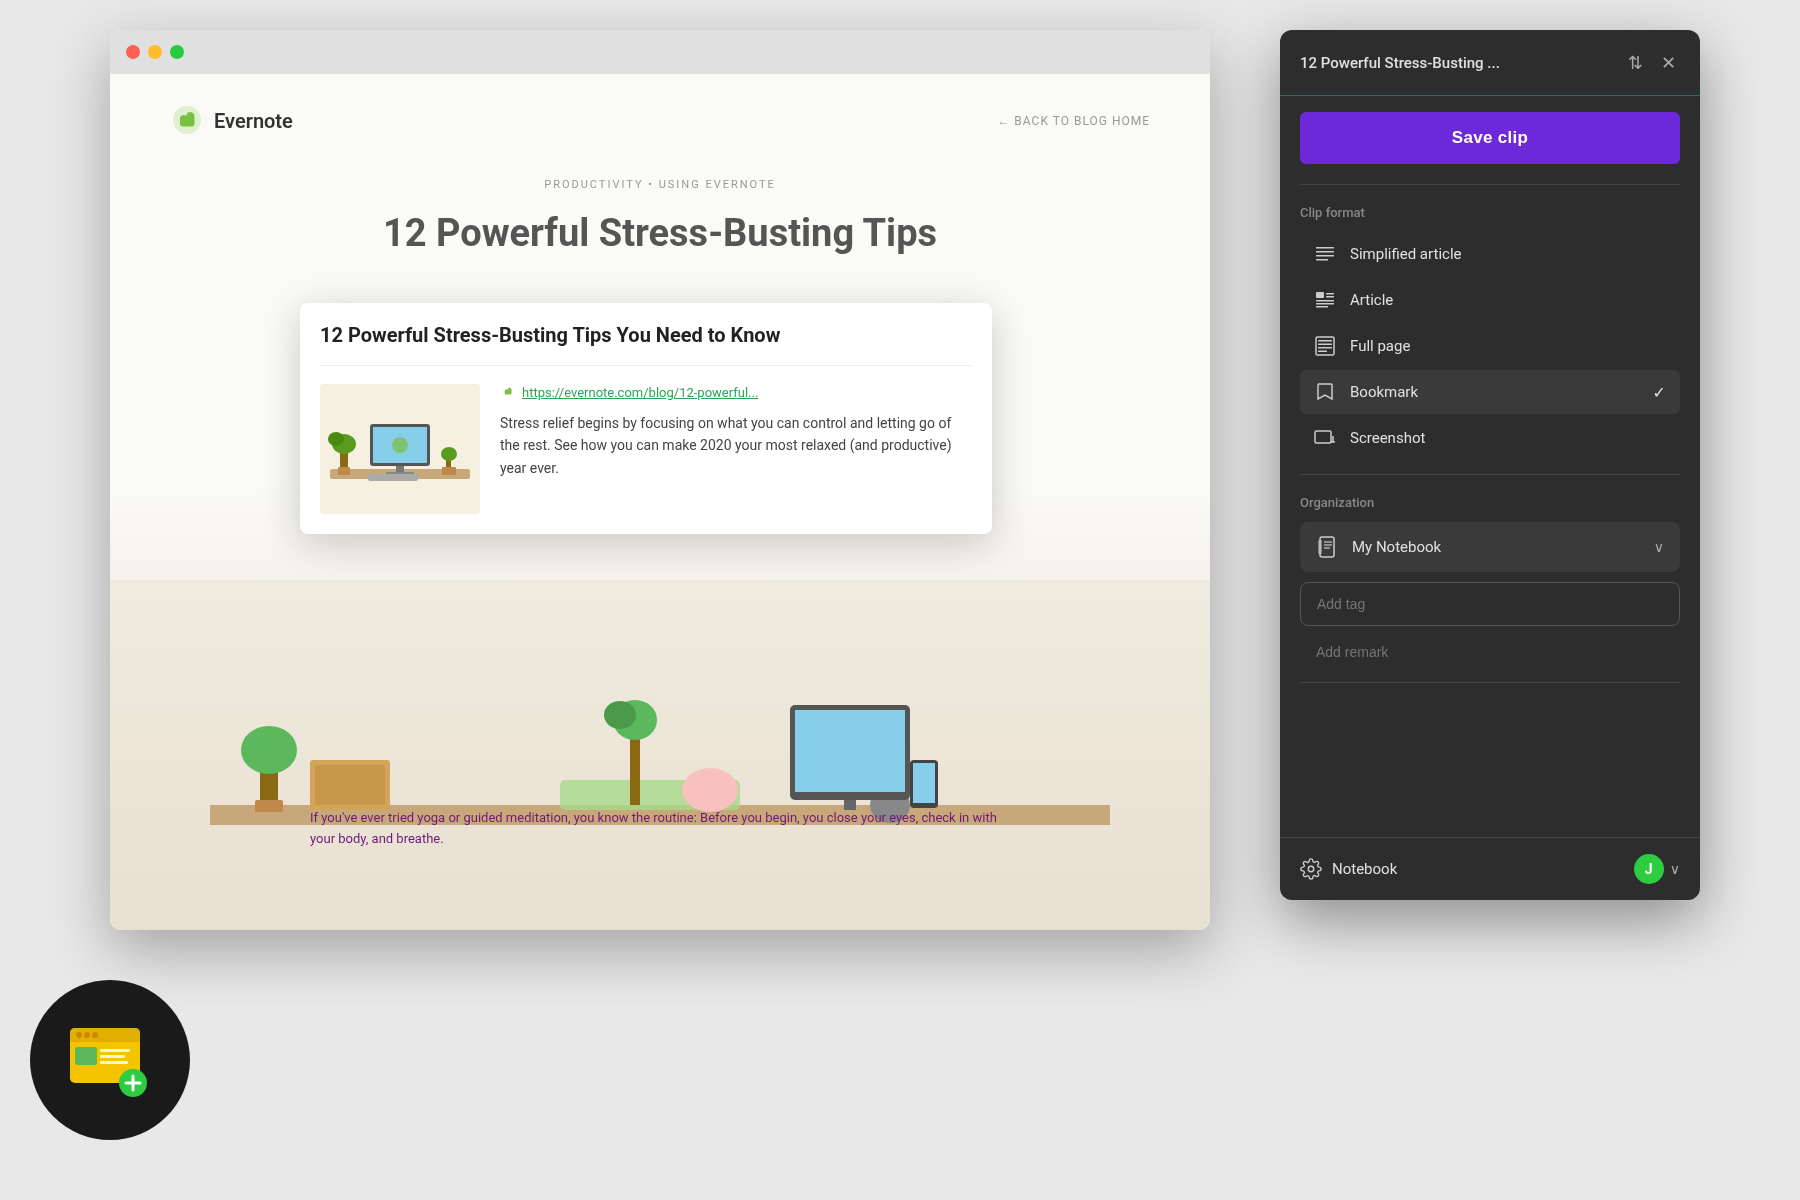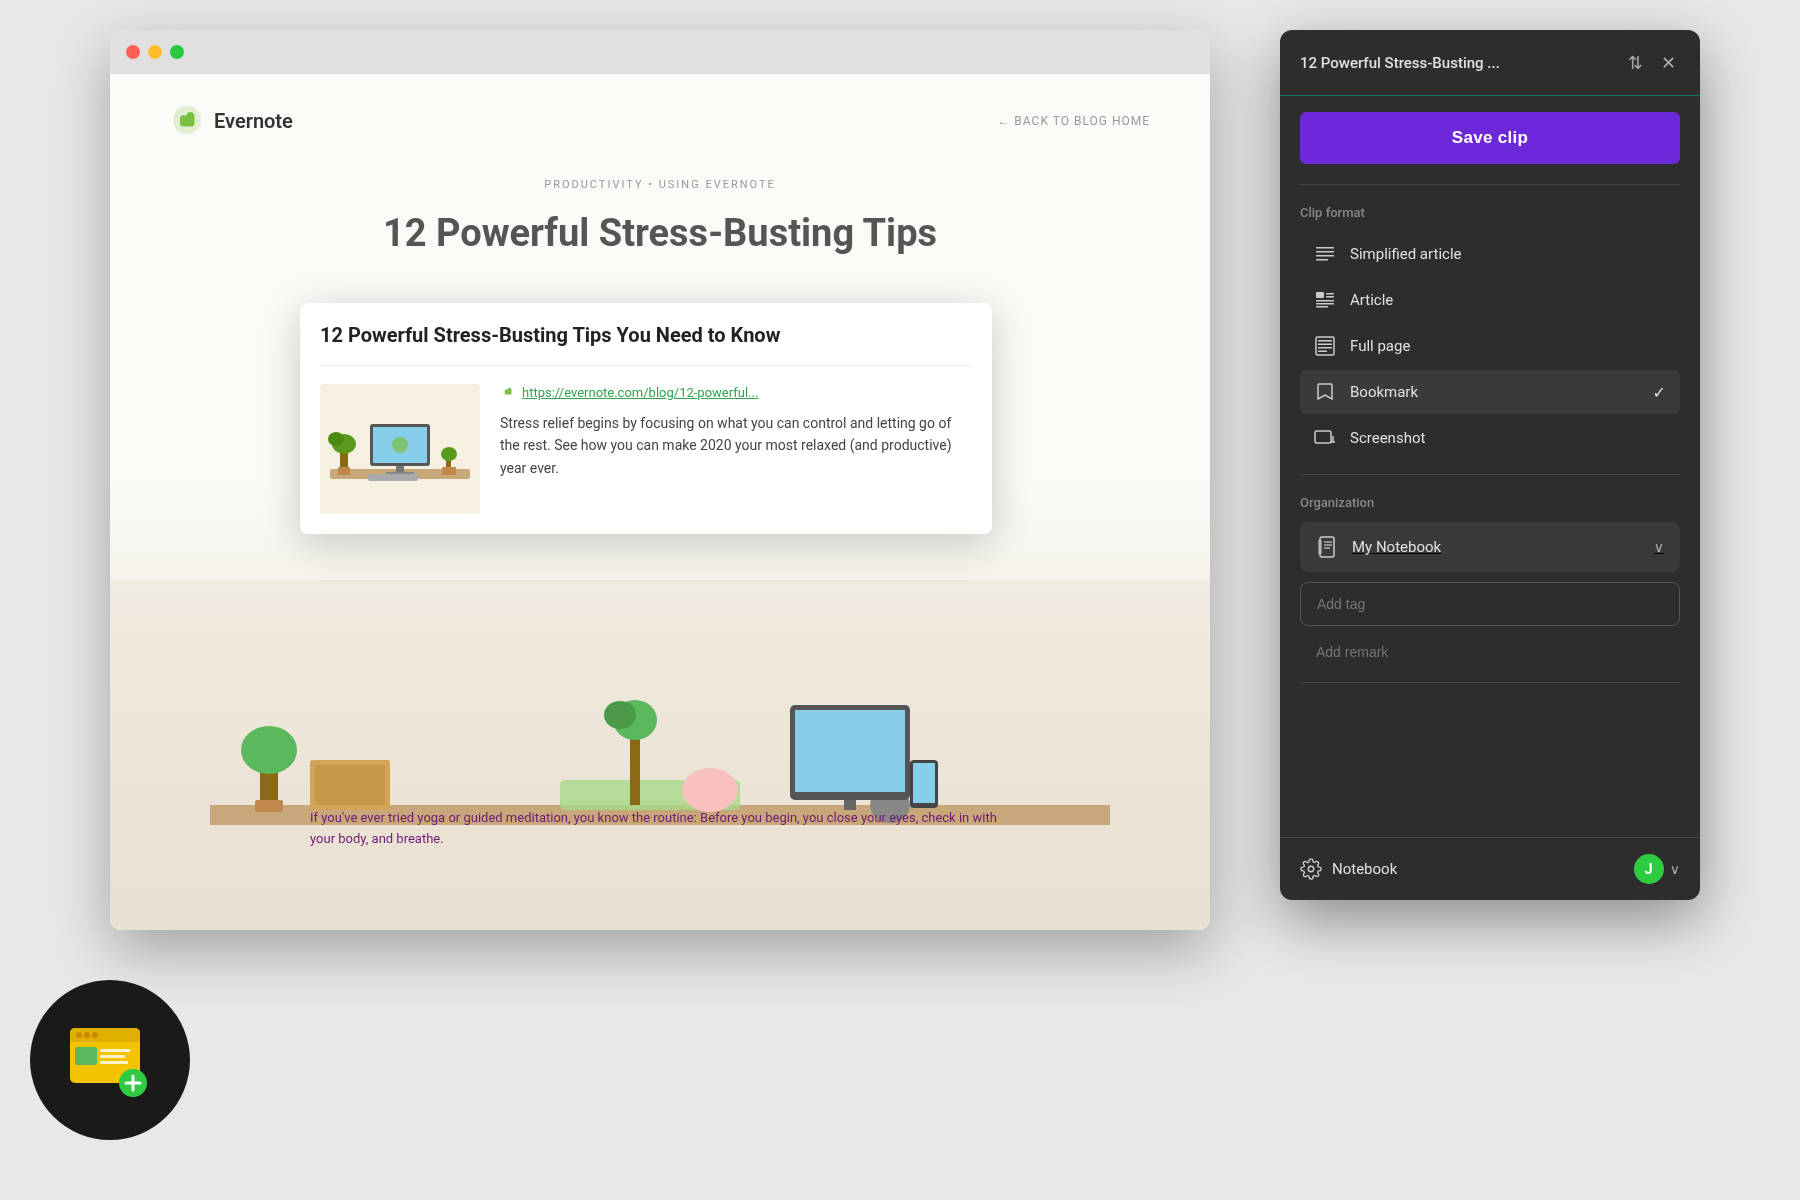--- a/index.html
+++ b/index.html
@@ -319,21 +319,20 @@
 
     .notebook-select {
       display: flex;
       align-items: center;
       justify-content: space-between;
       background: #3a3a3a;
       border-radius: 8px;
       padding: 13px 16px;
       cursor: pointer;
       margin-bottom: 10px;
-      text-decoration: underline;
     }
 
     .notebook-select-left {
       display: flex;
       align-items: center;
       gap: 12px;
     }
 
     .notebook-icon {
       width: 24px;

